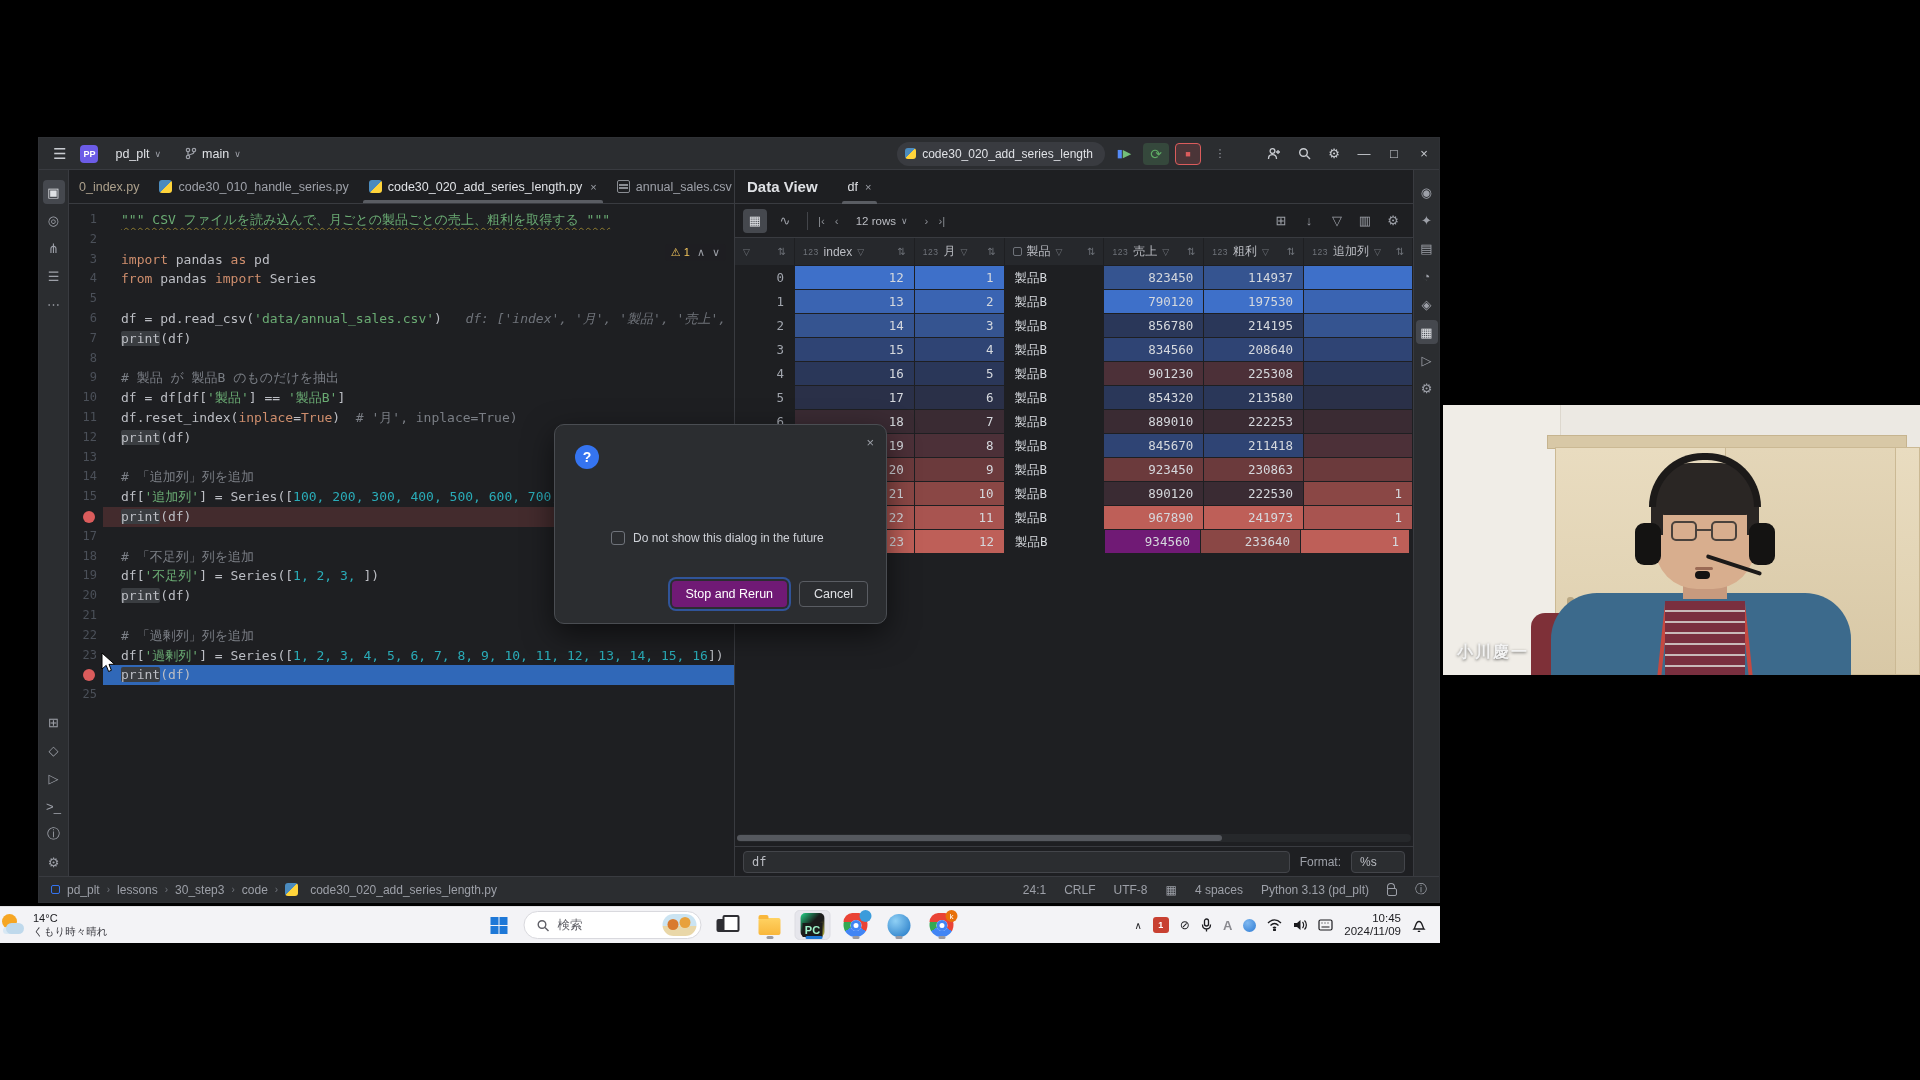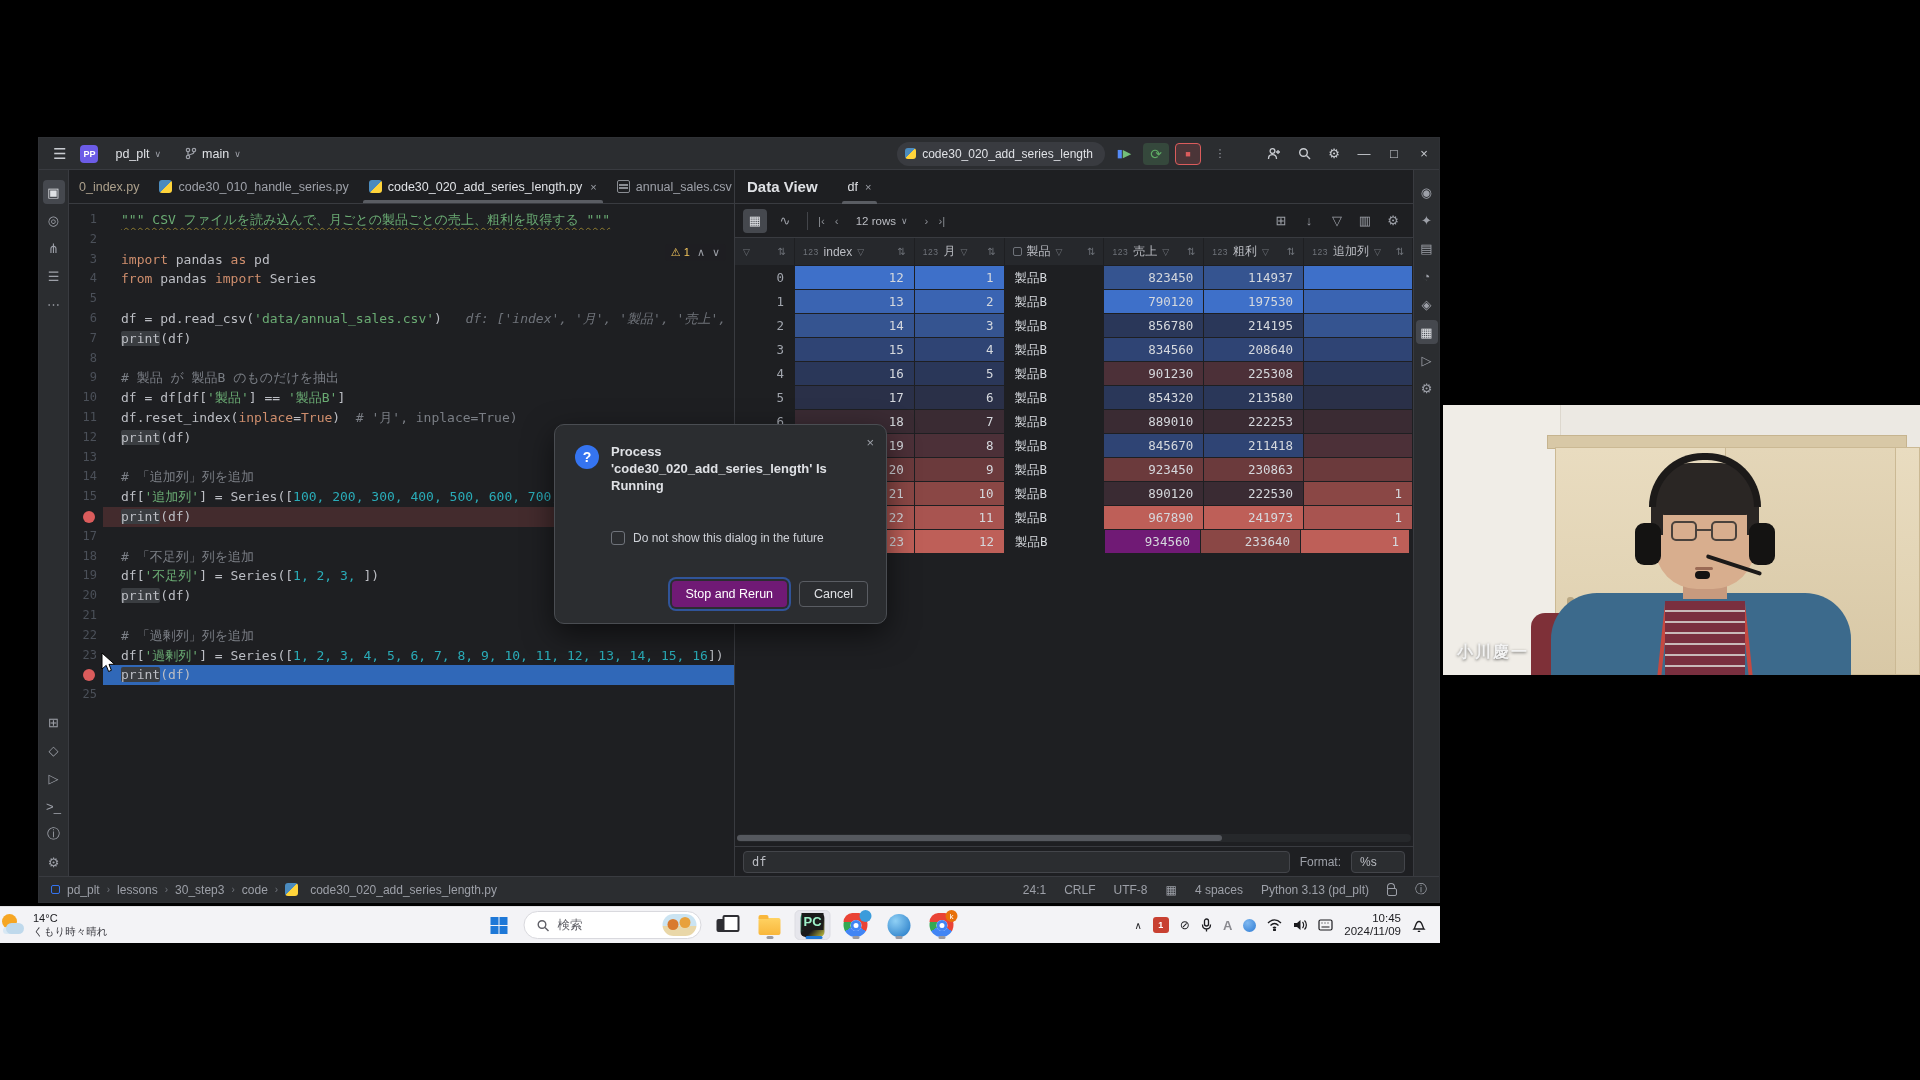--- a/index.html
+++ b/index.html
@@ -202,22 +202,22 @@
   .task-icon { width:36px; height:30px; display:flex; align-items:center; justify-content:center;
     position:relative; border-radius:5px; }
   .task-icon.open::after { content:""; position:absolute; bottom:1px; left:15px; width:7px; height:3px; border-radius:2px; background:#9A9AA2; }
   .task-icon.active { background:#E6E6EC; border:1px solid #DCDCE2; }
   .task-icon.active::after { content:""; position:absolute; bottom:0px; left:10px; width:17px; height:3px; border-radius:2px; background:#1E78D7; }
   .tv-icon { width:20px; height:20px; position:relative; }
   .tv-icon::before { content:""; position:absolute; left:0; top:4px; width:13px; height:13px; background:#2E2E33; border-radius:2px; }
   .tv-icon::after { content:""; position:absolute; left:6px; top:0; width:13px; height:13px; background:#fff; border:2px solid #2E2E33; border-radius:2px; }
   .folder-icon { width:22px; height:17px; background:linear-gradient(180deg,#FFD262,#F9B73C); border-radius:2px; position:relative; margin-top:3px;}
   .folder-icon::before { content:""; position:absolute; left:0; top:-3px; width:10px; height:4px; background:#F9B73C; border-radius:2px 2px 0 0; }
-  .pc-icon { width:24px; height:24px; border-radius:5px; background:#1b1b1b; color:#9EF2C9; font-size:13px;
-    font-weight:bold; display:flex; align-items:flex-start; justify-content:center;
+  .pc-icon { width:24px; height:24px; border-radius:5px; background:#1b1b1b; color:#9EF2C9; font-size:11px;
+    font-weight:bold; display:flex; align-items:flex-end; justify-content:center;
     background-image:linear-gradient(135deg,#21D789 0%,#1b1b1b 45%, #1b1b1b 60%, #FCF84A 110%); }
   .pc-icon span { background:#1b1b1b; padding:1px 2px; }
   .chrome { width:24px; height:24px; border-radius:50%;
     background:conic-gradient(#EA4335 0 120deg,#4285F4 120deg 240deg,#34A853 240deg 360deg); position:relative; }
   .chrome::before { content:""; position:absolute; left:0; right:0; top:0; height:9px; background:#EA4335; border-radius:12px 12px 0 0; }
   .chrome::after { content:""; position:absolute; left:6.5px; top:6.5px; width:11px; height:11px; background:#fff;
     border-radius:50%; box-shadow:inset 0 0 0 3px #4285F4; }
   .badge { position:absolute; right:2px; top:0; width:12px; height:12px; border-radius:50%; background:#E8710A;
     color:#fff; font-size:8px; display:flex; align-items:center; justify-content:center; z-index:2;}
   .badge.blue { background:#3B9CDB; }
@@ -606,21 +606,20 @@
           <span>Python 3.13 (pd_plt)</span>
         <span class="lock-icon"></span>
         <span>ⓘ</span>
       </span>
     </div>
   </div>
 
   <div id="dialog">
     <span class="dlg-close">×</span>
     <span class="dlg-icon">?</span>
-    <div class="dlg-title">Process 'code30_020_add_series_length' Is Running</div>
     <div class="dlg-check">
       <span class="cbox"></span>
       <span>Do not show this dialog in the future</span>
     </div>
     <div class="dlg-buttons">
       <span class="btn btn-primary">Stop and Rerun</span>
       <span class="btn btn-secondary">Cancel</span>
     </div>
   </div>
 

